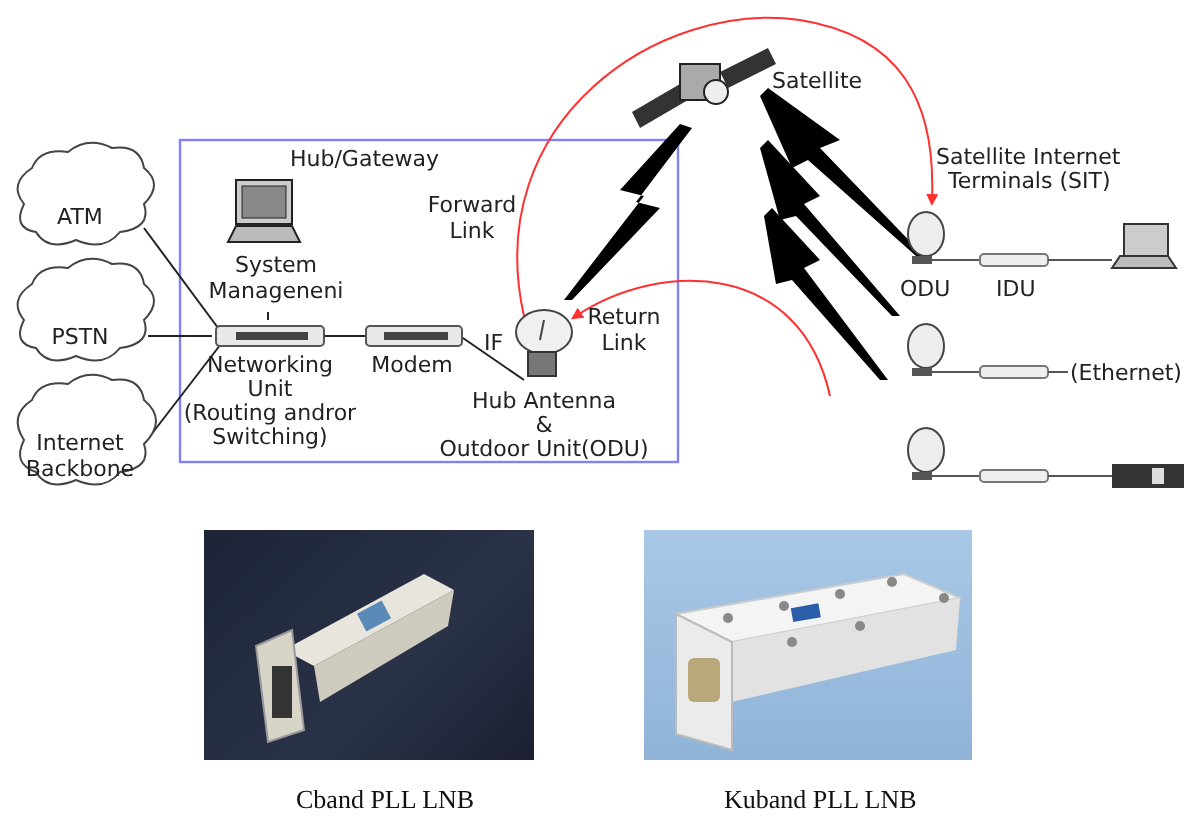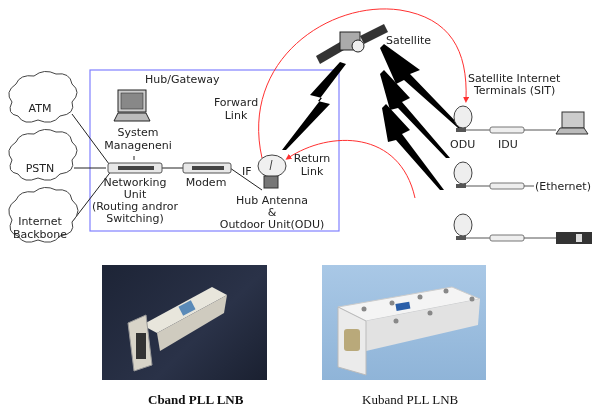--- a/index.html
+++ b/index.html
@@ -162,14 +162,14 @@
         <circle cx="70" cy="38" r="2.5"></circle>
         <circle cx="98" cy="32" r="2.5"></circle>
       <circle cx="124" cy="26" r="2.5"></circle>
         <circle cx="150" cy="34" r="2.5"></circle>
         <circle cx="108" cy="48" r="2.5"></circle>
         <circle cx="74" cy="56" r="2.5"></circle>
     </g>
   </svg>
 </div>
 
-<div class="cap" style="left:148px;top:392px;font-weight:bold;">Cband PLL LNB</div>
+<div class="cap" style="left:148px;top:392px;">Cband PLL LNB</div>
 <div class="cap" style="left:362px;top:392px;text-align:right;">Kuband PLL LNB</div>
 
 </body></html>

